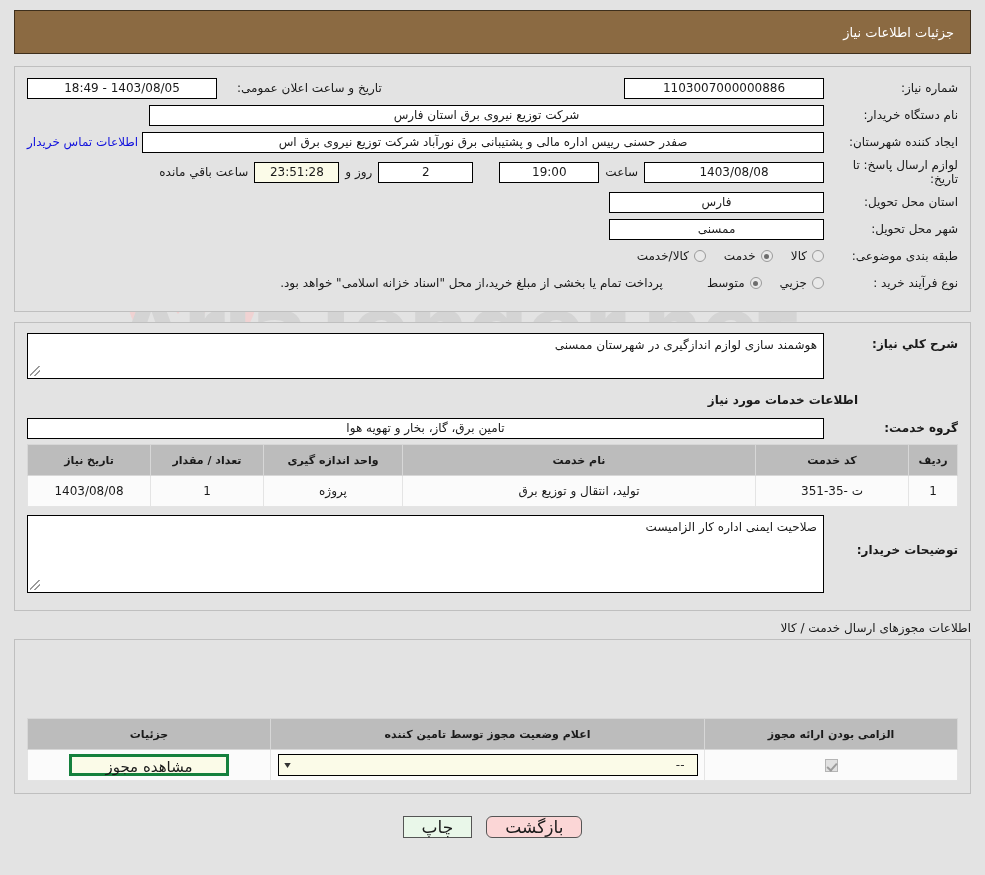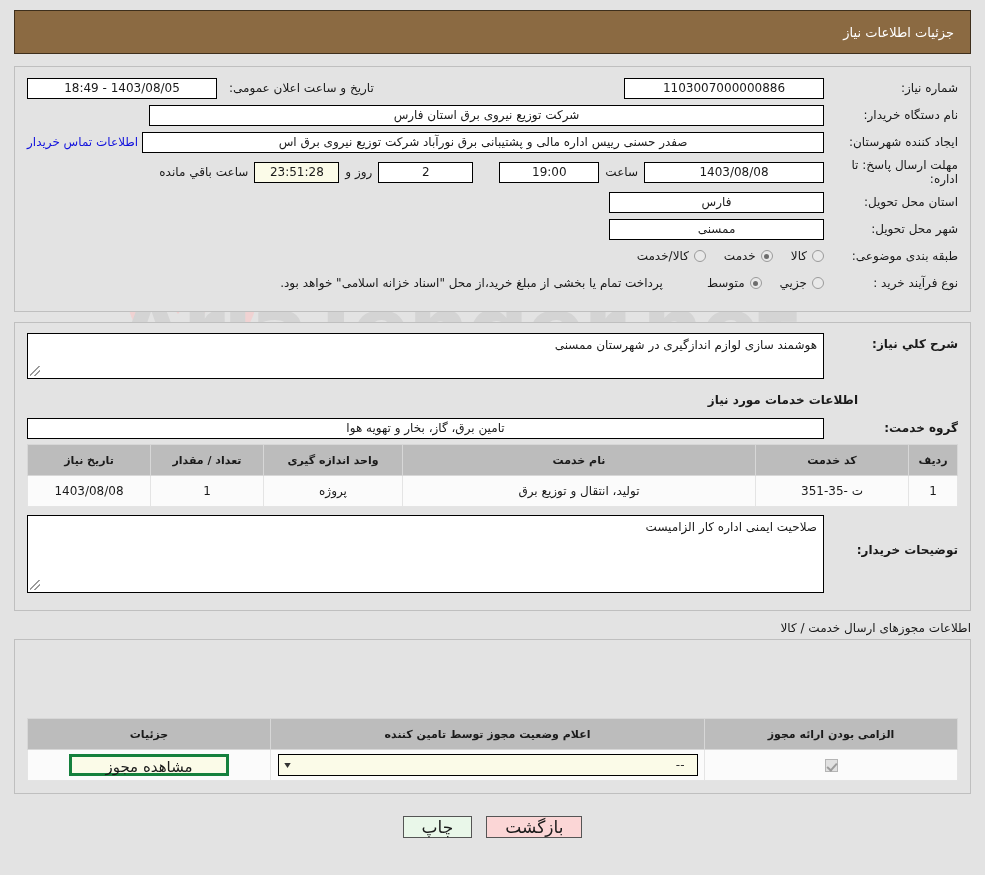--- a/index.html
+++ b/index.html
@@ -297,21 +297,21 @@
     font-size: 17px;
     height: 22px;
     line-height: 20px;
     padding: 0 18px;
     box-sizing: border-box;
     cursor: pointer;
     font-family: "DejaVu Sans", "Liberation Sans", sans-serif;
     color: #1a1a1a;
   }
   .btn.print { background: #e9f7e9; }
-  .btn.back  { background: #fbd6d6; }
+  .btn.back  { background: #fbd6d6; border-radius: 6px; }
 </style>
 </head>
 <body>
 
 <div class="watermark">
   <svg class="wm-shield" viewBox="0 0 132 150">
     <path d="M66 4 L126 26 L126 74 C126 112 98 136 66 146 C34 136 6 112 6 74 L6 26 Z" fill="none" stroke="#f0d2d2" stroke-width="11"></path>
     <path d="M38 48 L64 82 L52 98 L28 66 Z" fill="#f0cfcf"></path>
     <path d="M92 48 L66 82 L78 98 L102 66 Z" fill="#f0cfcf"></path>
   </svg>
@@ -324,36 +324,36 @@
     <div class="t">جزئیات اطلاعات نیاز</div>
   </div>
 
   <div class="panel">
 
     <div class="row">
       <div class="lbl w140">شماره نیاز:</div>
       <div class="inp w200">1103007000000886</div>
       <div style="flex:1"></div>
       <div class="lbl">تاریخ و ساعت اعلان عمومی:</div>
-      <div class="inp w190" style="margin-right:12px">1403/08/05 - 18:49</div>
+      <div class="inp w190" style="margin-right:20px">1403/08/05 - 18:49</div>
     </div>
 
     <div class="row">
       <div class="lbl w140">نام دستگاه خریدار:</div>
       <div class="inp rtltext" style="flex:1;margin-left:122px">شرکت توزیع نیروی برق استان فارس</div>
     </div>
 
     <div class="row">
       <div class="lbl w140">ایجاد کننده شهرستان:</div>
       <div class="inp rtltext" style="flex:1">صفدر حسنی رییس اداره مالی و پشتیبانی برق نورآباد شرکت توزیع نیروی برق اس</div>
       <div class="link">اطلاعات تماس خریدار</div>
     </div>
 
     <div class="row">
-      <div class="lbl w140" style="line-height:14px;white-space:normal">مهلت ارسال پاسخ: تا اداره:</div>
+      <div class="lbl w140" style="line-height:14px;white-space:normal">لوازم ارسال پاسخ: تا تاریخ:</div>
       <div class="inp w180">1403/08/08</div>
       <div class="spacer-lbl">ساعت</div>
       <div class="inp w100">19:00</div>
       <div style="width:26px"></div>
       <div class="inp w95">2</div>
       <div class="spacer-lbl">روز و</div>
       <div class="inp yellow w85">23:51:28</div>
       <div class="spacer-lbl">ساعت باقي مانده</div>
     </div>
 

